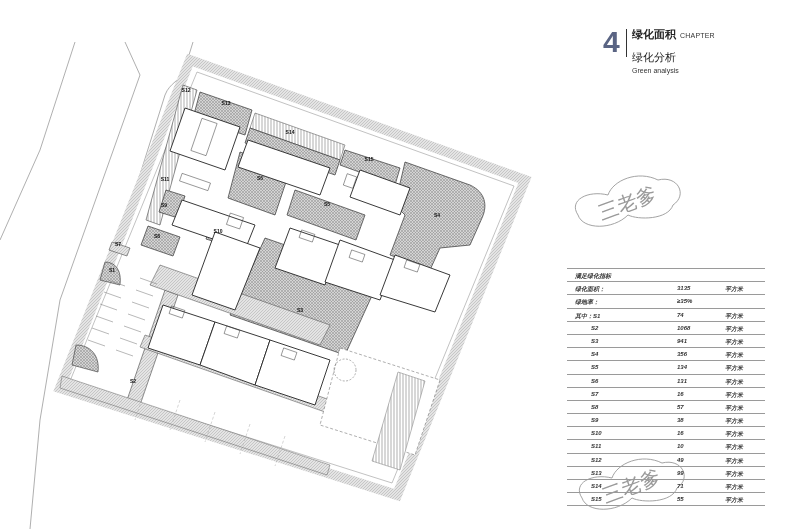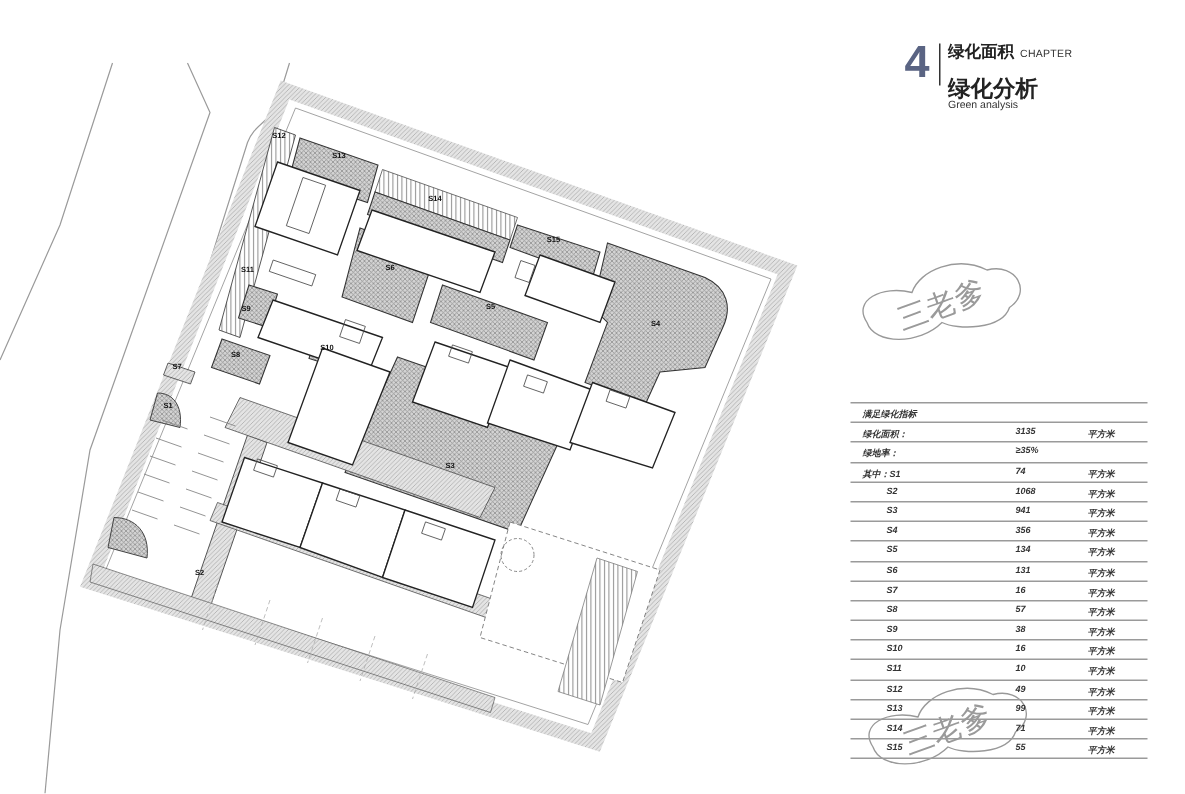--- a/index.html
+++ b/index.html
@@ -3,21 +3,21 @@
   <meta charset="utf-8">
   <style>
     html, body { margin:0; padding:0; background:#ffffff; }
     body { width:790px; height:529px; position:relative; overflow:hidden; font-family:"Liberation Sans", sans-serif; color:#222; }
     .plan { position:absolute; left:0; top:0; width:540px; height:529px; }
     .header { position:absolute; left:603px; top:27px; width:180px; height:60px; }
     .chapter-num { position:absolute; left:0; top:0; font-size:30px; font-weight:bold; color:#5a6483; line-height:30px; font-family:"Liberation Sans", sans-serif; }
     .chapter-bar { position:absolute; left:23px; top:2px; width:1px; height:28px; background:#333; }
     .chapter-title { position:absolute; left:29px; top:0px; font-size:11px; font-weight:bold; color:#222; white-space:nowrap; }
     .chapter-en { font-size:7px; font-weight:normal; color:#333; margin-left:4px; letter-spacing:0.2px; }
-    .section-title { position:absolute; left:29px; top:23px; font-size:15px; font-weight:bold; color:#222; }
+    .section-title { position:absolute; left:29px; top:23px; font-size:11px; font-weight:normal; color:#222; }
     .section-en { position:absolute; left:29px; top:40px; font-size:7px; color:#333; }
     .stamp { position:absolute; }
     .table { position:absolute; left:567px; top:268px; width:198px; font-size:6px; font-style:italic; font-weight:bold; color:#333; }
     .trow { position:relative; height:12.2px; border-bottom:1.2px solid #9a9a9a; }
     .trow:first-child { border-top:1.2px solid #9a9a9a; }
     .tcell { position:absolute; top:3px; white-space:nowrap; }
     .c1 { left:8px; }
     .c1.indent { left:24px; }
     .c2 { left:110px; }
     .c3 { left:158px; }

